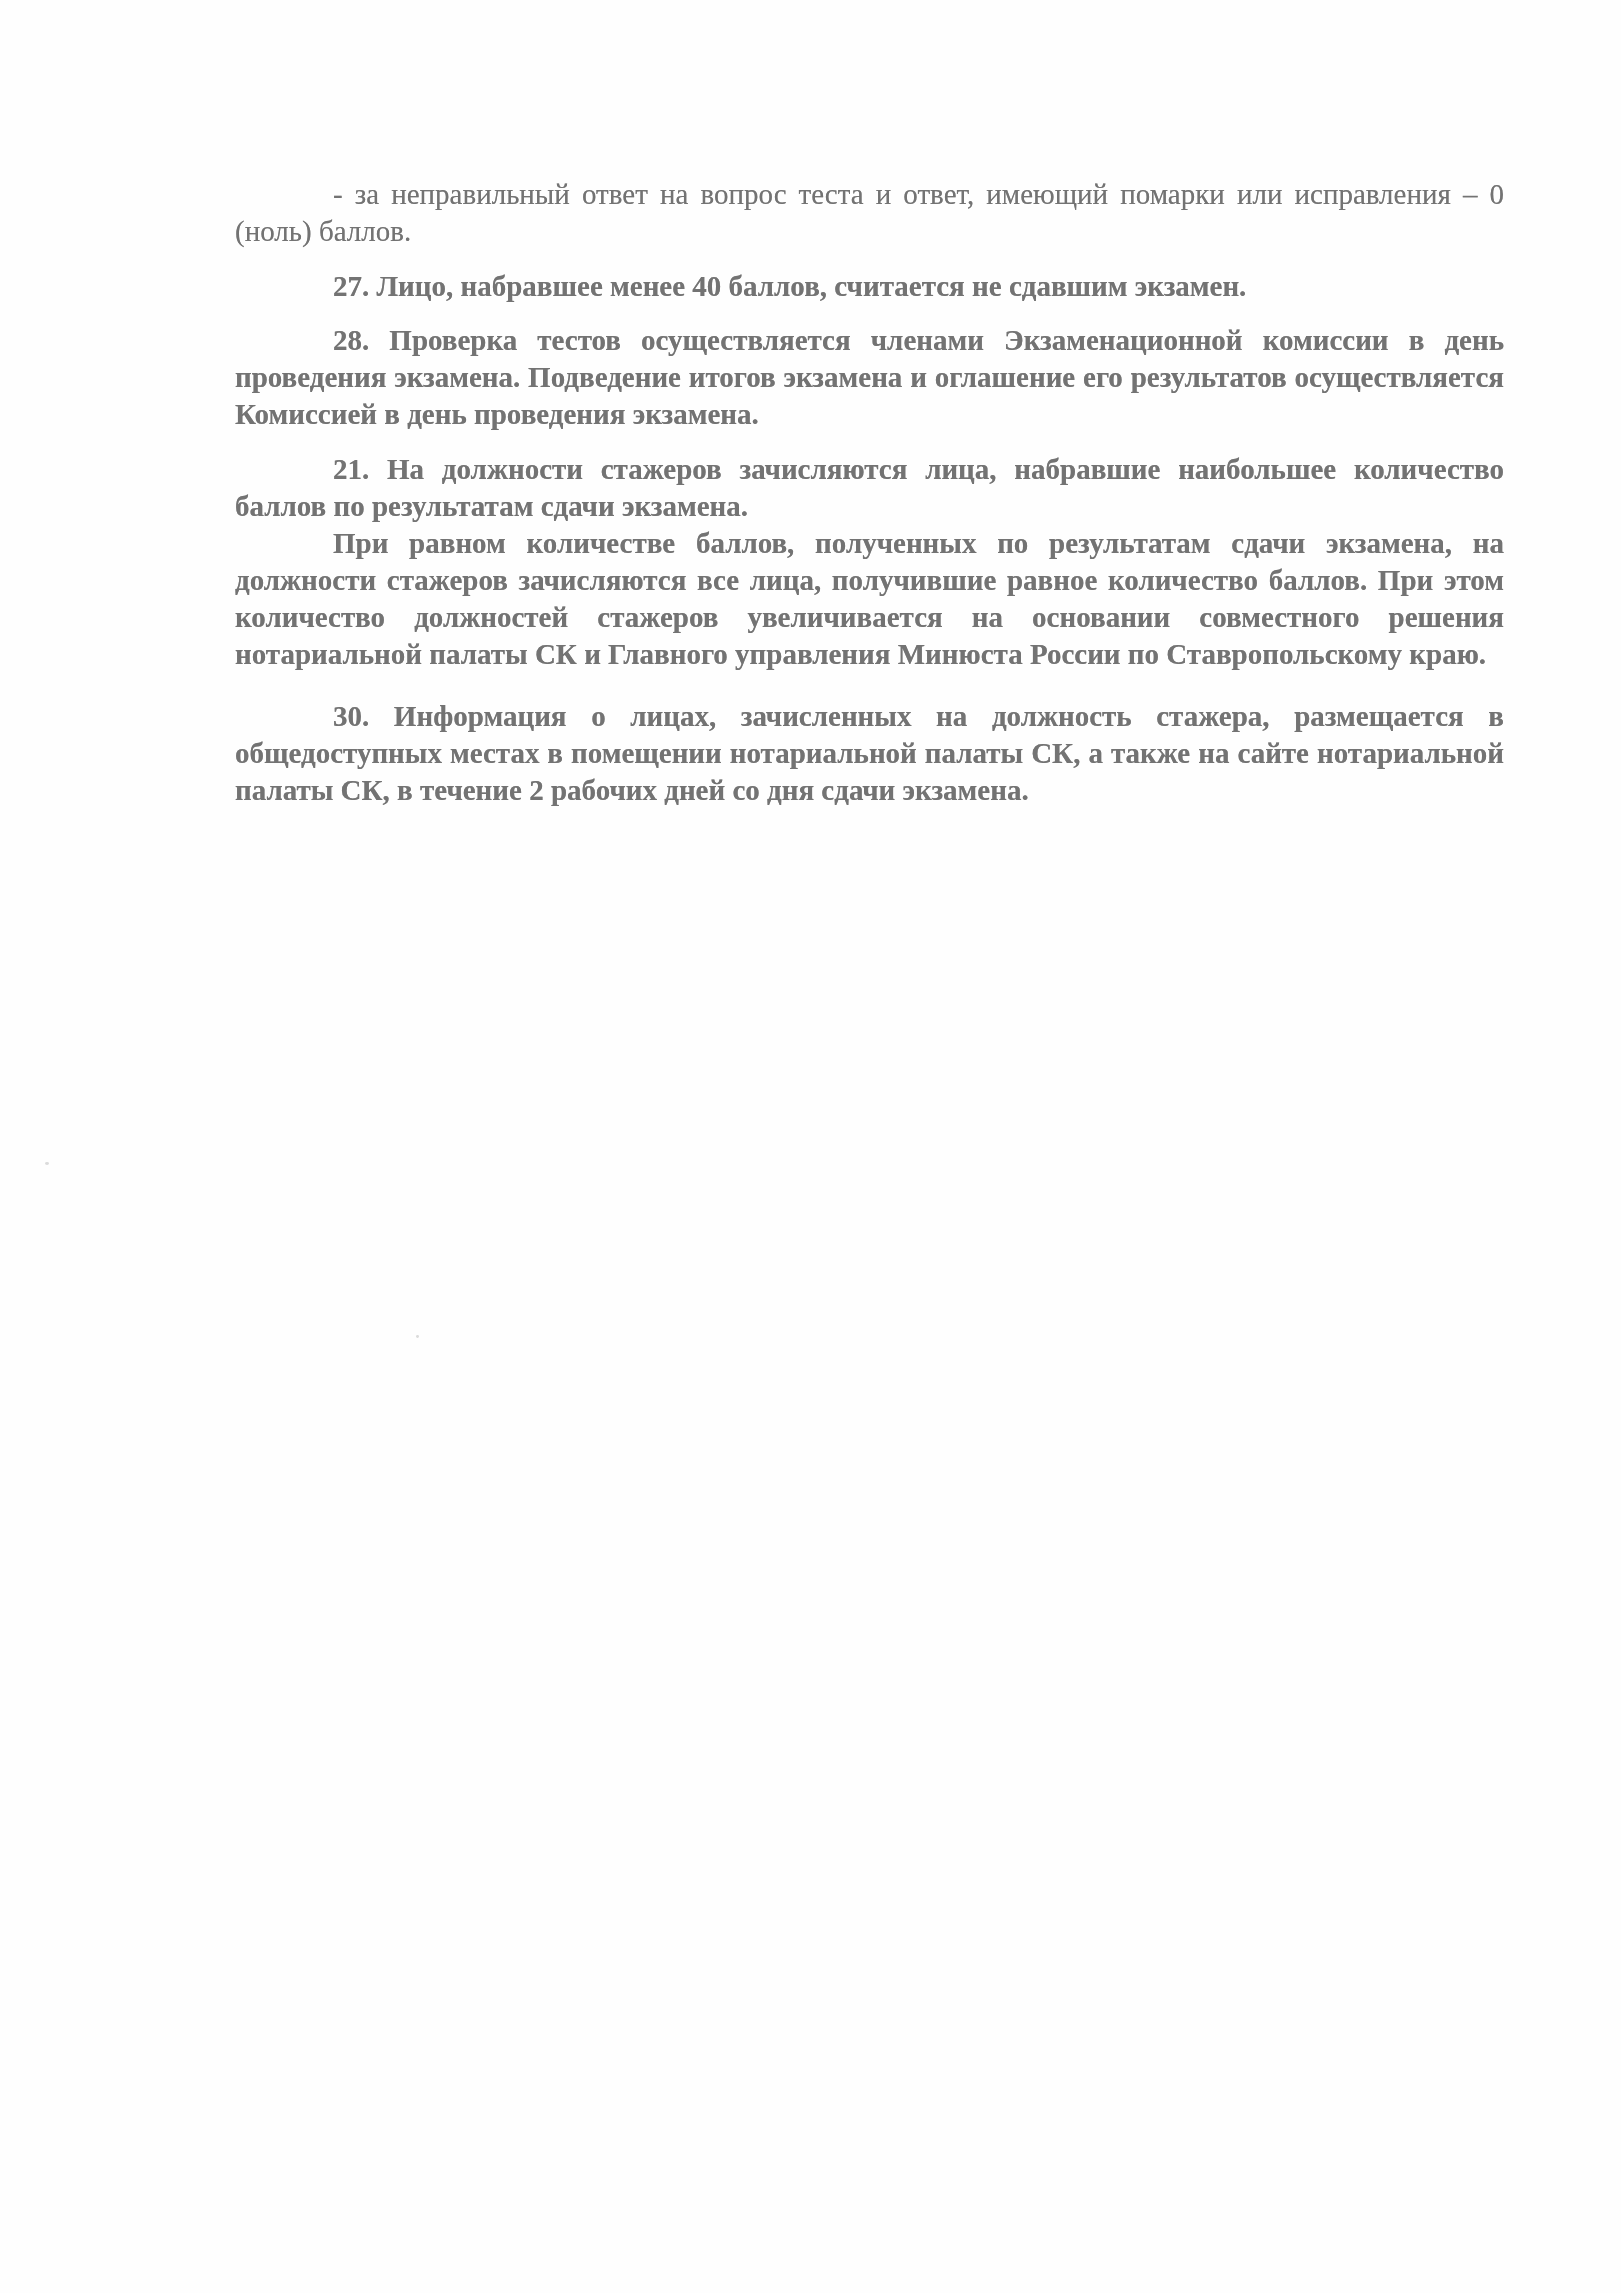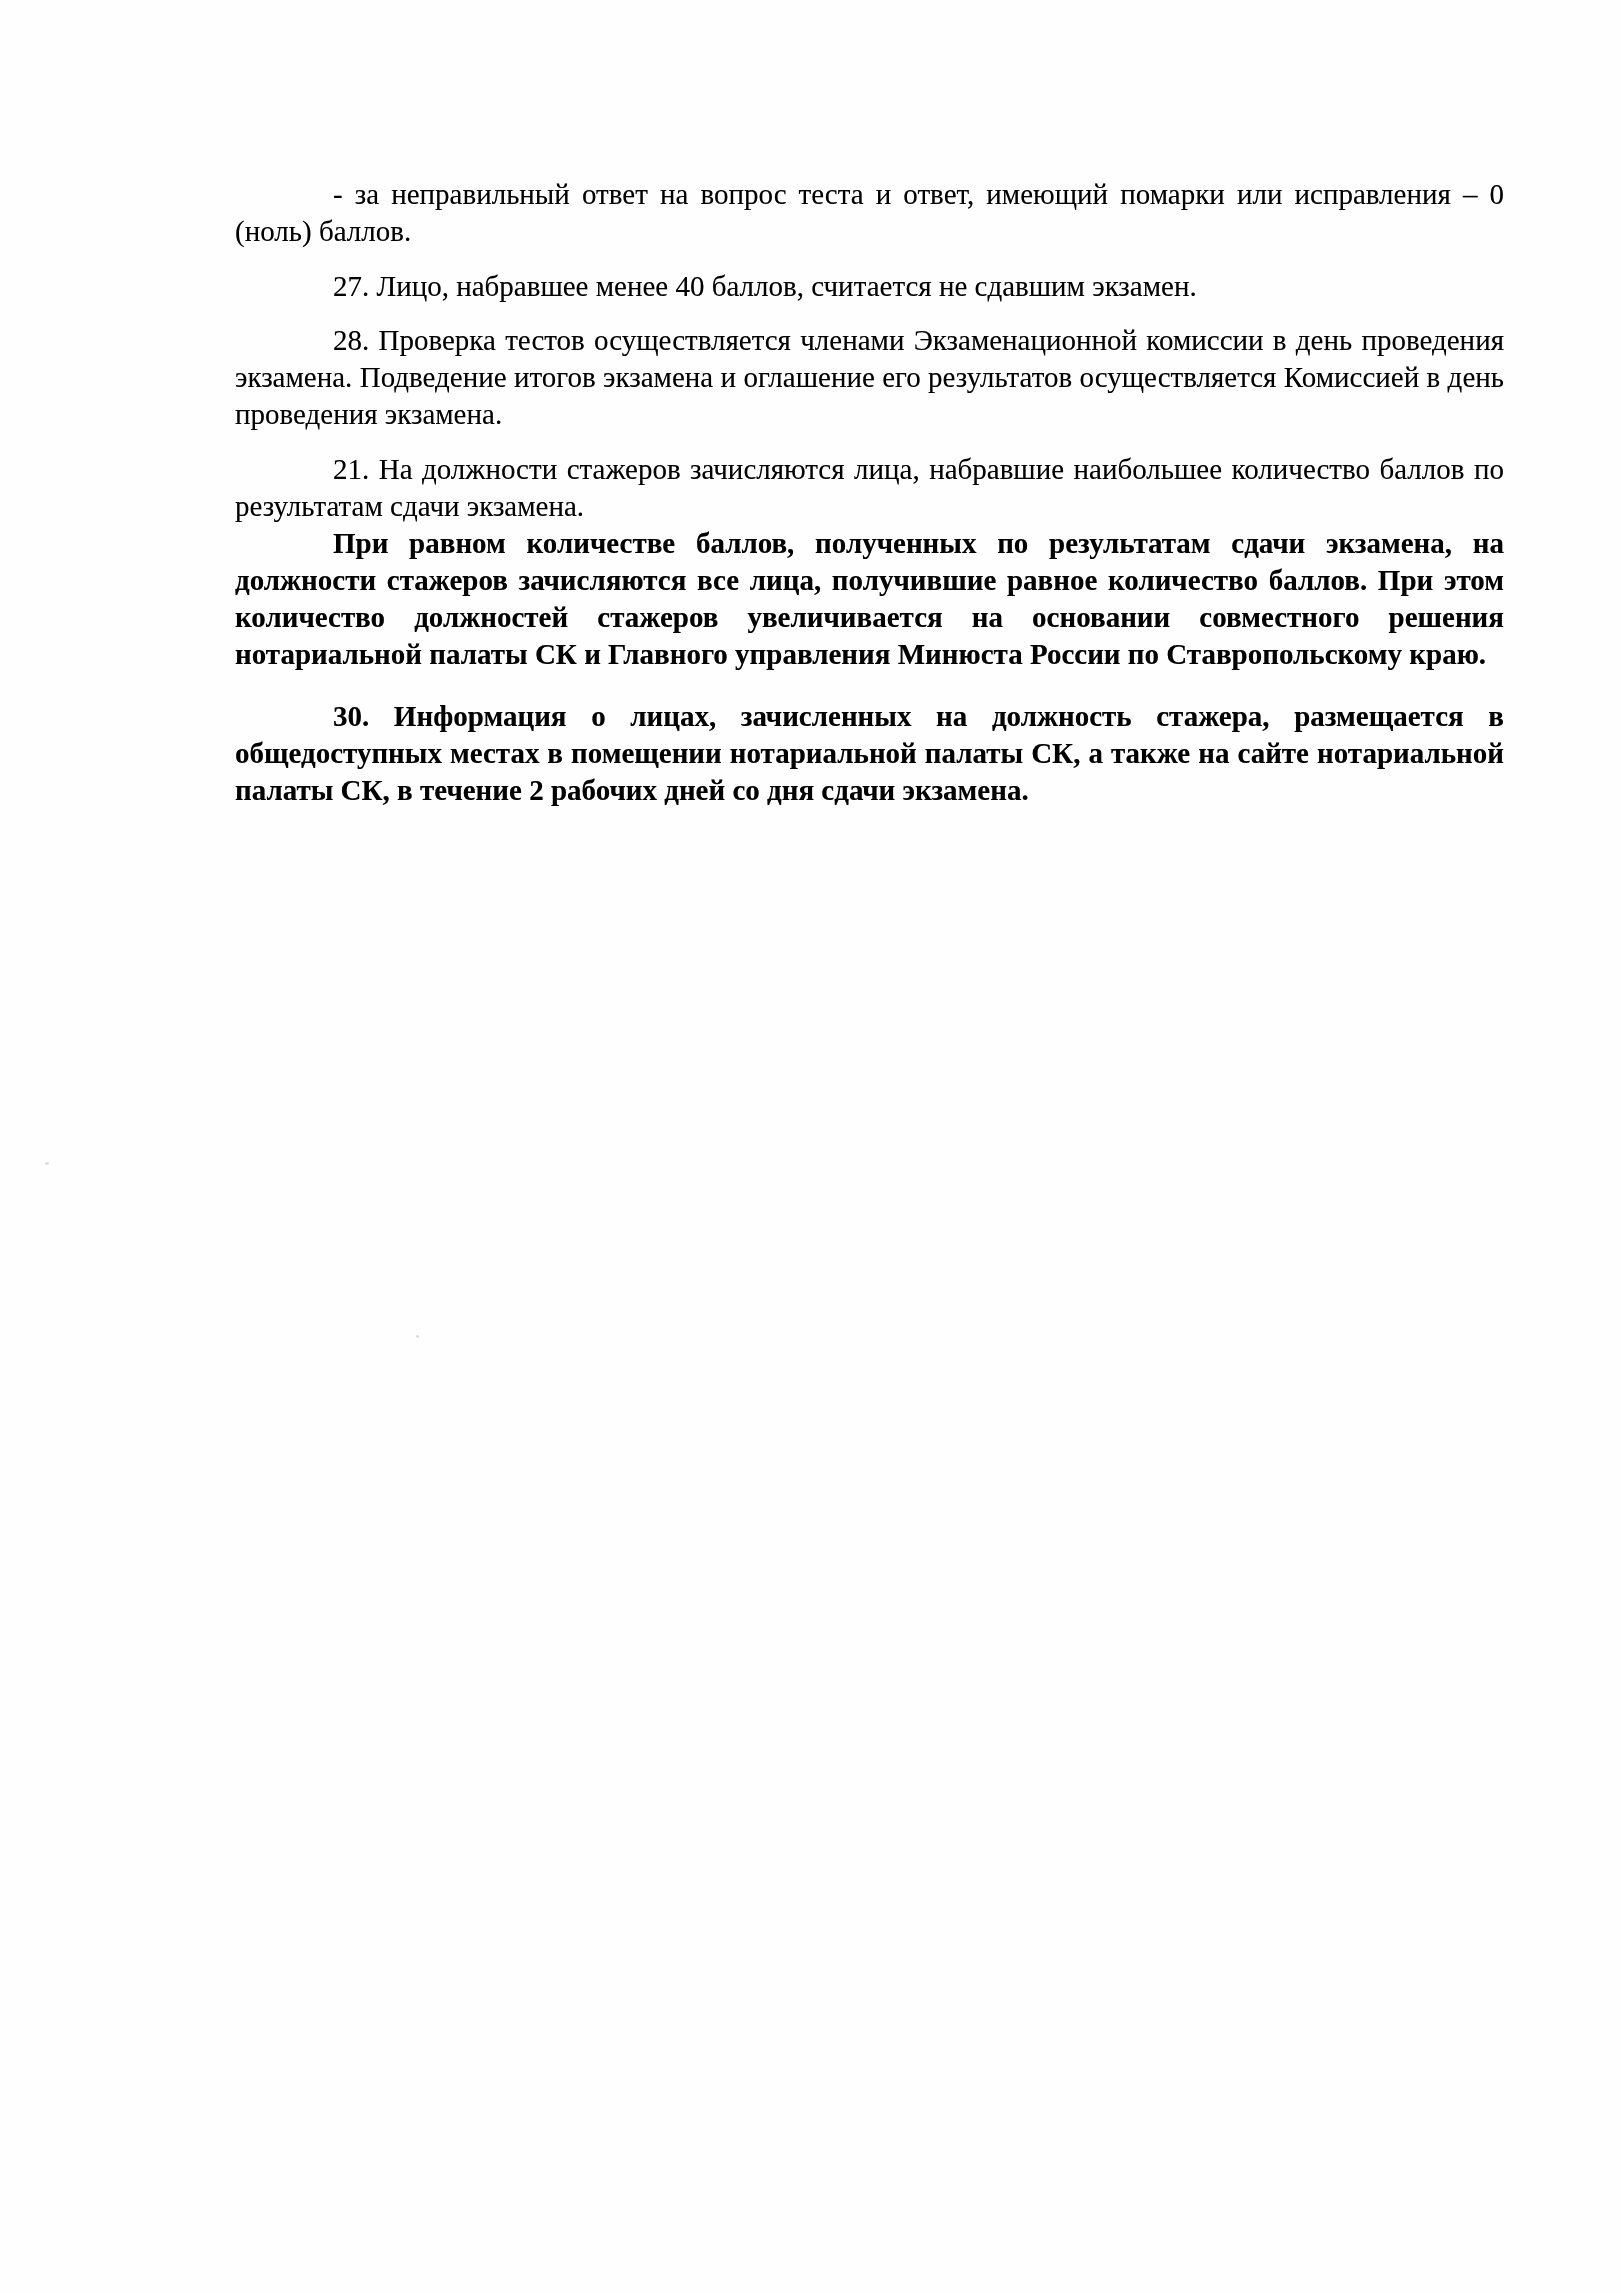--- a/index.html
+++ b/index.html
@@ -13,32 +13,32 @@
     height: 2294px;
     background: #fefefe;
     overflow: hidden;
     font-family: "Liberation Serif", "DejaVu Serif", serif;
   }
   .text-block {
     position: absolute;
     top: 176px;
     left: 235px;
     width: 1269px;
-    color: #000000;
+    color: #737373;
     font-size: 29px;
     line-height: 37px;
     text-align: justify;
     text-shadow: 0 0 0.6px rgba(55,55,55,0.45);
   }
   .text-block p {
     margin: 0;
     padding: 0;
     text-indent: 98px;
   }
-  .p-gap    { margin-top: 17.6px !important; }
+  .p-gap    { margin-top: 17.6px !important; font-weight: bold; }
   .p-nogap  { margin-top: 0 !important; font-weight: bold; }
   .p-biggap { margin-top: 25.5px !important; font-weight: bold; }
   .speck {
     position: absolute;
     background: #9a9a9a;
     border-radius: 50%;
     opacity: 0.35;
   }
   .speck-1 { left: 45px;  top: 1162px; width: 3.9px; height: 2.9px; }
   .speck-2 { left: 416px; top: 1335px; width: 2.9px; height: 2.9px; }

